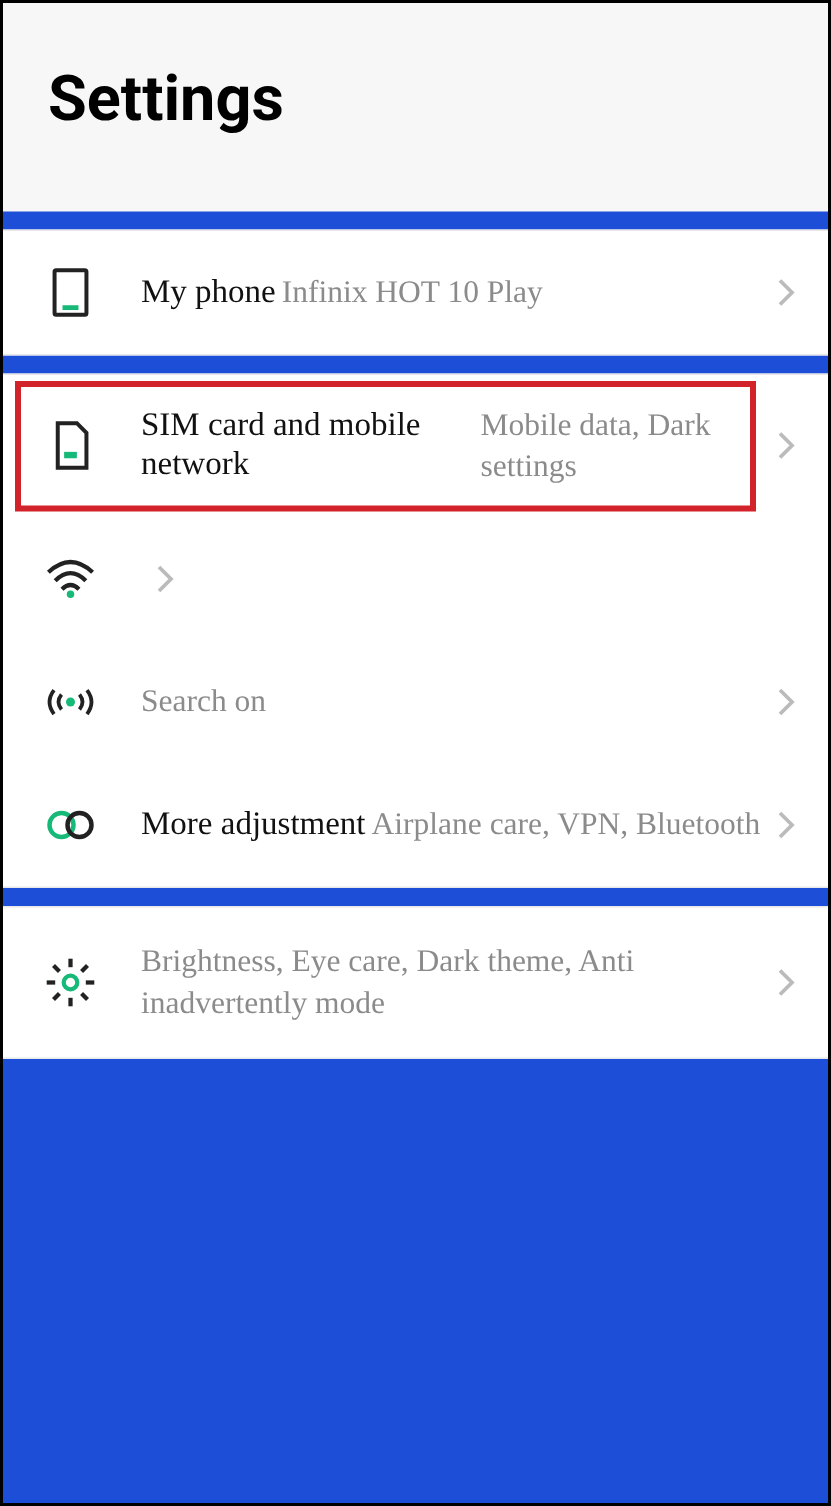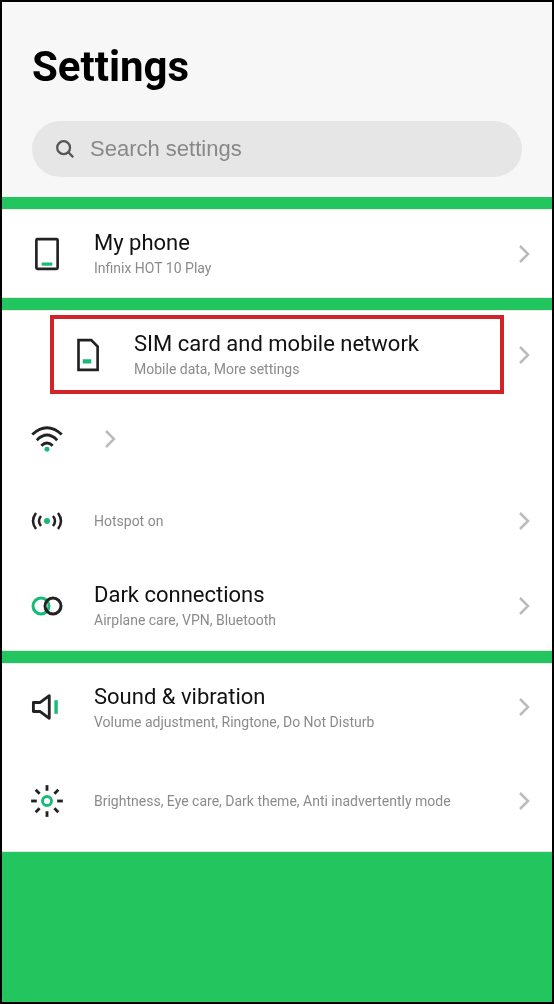--- a/index.html
+++ b/index.html
@@ -9,21 +9,21 @@
     }
     body {
       font-family: -apple-system, BlinkMacSystemFont, "Segoe UI", Roboto, sans-serif;
       background: #fff;
       width: 554px;
       height: 1004px;
       border: 2px solid #000;
       overflow: hidden;
     }
     .container {
-      background: #22c55e;
+      background: #1d4ed8;
       height: 100%;
       display: flex;
       flex-direction: column;
     }
     .header-area {
       padding: 40px 30px 20px 30px;
       background: #f7f7f7;
     }
     .page-title {
       font-size: 42px;
@@ -79,30 +79,31 @@
       height: 34px;
       display: flex;
       align-items: center;
       justify-content: center;
       flex-shrink: 0;
       margin-right: 30px;
     }
     .text-box {
       flex: 1;
       display: flex;
-      flex-direction: column;
+      flex-direction: row;
       gap: 4px;
+      font-family: Liberation Serif, serif;
     }
     .item-title {
       font-size: 22px;
       color: #111;
       font-weight: 400;
     }
     .item-subtitle {
-      font-size: 14px;
+      font-size: 21px;
       color: #8b8b8b;
       line-height: 1.3;
     }
     .chevron {
       width: 12px;
       height: 20px;
       flex-shrink: 0;
       margin-left: 10px;
     }
     .highlight-box {
@@ -119,29 +120,20 @@
       width: 100%;
       height: 100%;
     }
   </style>
 </head>
 <body>
 
 <div class="container">
   <div class="header-area">
     <h1 class="page-title">Settings</h1>
-    <div class="search-box">
-      <span class="search-icon">
-        <svg viewBox="0 0 24 24" fill="none" stroke="#555" stroke-width="2.5">
-          <circle cx="10.5" cy="10.5" r="7"></circle>
-          <line x1="16" y1="16" x2="21" y2="21"></line>
-        </svg>
-      </span>
-      <input class="search-input" type="text" placeholder="Search settings" style="">
-    </div>
   </div>
 
   <div class="section">
     <div class="list-item">
       <span class="icon-box">
         <svg viewBox="0 0 24 32">
           <rect x="2" y="2" width="20" height="28" rx="1" fill="none" stroke="#222" stroke-width="2.5"></rect>
           <rect x="7" y="24" width="10" height="3" fill="#17b978"></rect>
         </svg>
       </span>
@@ -151,31 +143,31 @@
       </div>
       <span class="chevron">
         <svg viewBox="0 0 12 20" fill="none" stroke="#bbb" stroke-width="2.5">
             <polyline points="2,2 10,10 2,18"></polyline>
           </svg>
       </span>
     </div>
   </div>
 
   <div class="section">
-    <div class="list-item" style="position:relative;margin-left:40px;">
+    <div class="list-item" style="position:relative;">
       <div class="highlight-box"></div>
       <span class="icon-box">
         <svg viewBox="0 0 24 32">
           <path d="M4 2 L16 2 L22 8 L22 30 L4 30 Z" fill="none" stroke="#222" stroke-width="2.5"></path>
           <rect x="8" y="20" width="8" height="4" fill="#17b978"></rect>
         </svg>
       </span>
       <div class="text-box">
         <div class="item-title">SIM card and mobile network</div>
-        <div class="item-subtitle">Mobile data, More settings</div>
+        <div class="item-subtitle">Mobile data, Dark settings</div>
       </div>
       <span class="chevron">
         <svg viewBox="0 0 12 20" fill="none" stroke="#bbb" stroke-width="2.5">
             <polyline points="2,2 10,10 2,18"></polyline>
           </svg>
       </span>
     </div>
 
     <div class="list-item">
       <span class="icon-box">
@@ -197,66 +189,49 @@
       <span class="icon-box">
         <svg viewBox="0 0 34 24">
           <path d="M6 4 Q0 12 6 20" fill="none" stroke="#222" stroke-width="2.5"></path>
           <path d="M11 7 Q7 12 11 17" fill="none" stroke="#222" stroke-width="2.5"></path>
           <path d="M28 4 Q34 12 28 20" fill="none" stroke="#222" stroke-width="2.5"></path>
           <path d="M23 7 Q27 12 23 17" fill="none" stroke="#222" stroke-width="2.5"></path>
           <circle cx="17" cy="12" r="3" fill="#17b978"></circle>
         </svg>
       </span>
       <div class="text-box">
-        <div class="item-subtitle">Hotspot on</div>
+        <div class="item-subtitle">Search on</div>
       </div>
       <span class="chevron">
         <svg viewBox="0 0 12 20" fill="none" stroke="#bbb" stroke-width="2.5">
             <polyline points="2,2 10,10 2,18"></polyline>
           </svg>
       </span>
     </div>
 
     <div class="list-item">
       <span class="icon-box">
         <svg viewBox="0 0 34 24">
           <circle cx="11" cy="12" r="8" fill="none" stroke="#17b978" stroke-width="3"></circle>
           <circle cx="23" cy="12" r="8" fill="none" stroke="#222" stroke-width="3"></circle>
         </svg>
       </span>
       <div class="text-box">
-        <div class="item-title">Dark connections</div>
+        <div class="item-title">More adjustment</div>
         <div class="item-subtitle">Airplane care, VPN, Bluetooth</div>
       </div>
       <span class="chevron">
         <svg viewBox="0 0 12 20" fill="none" stroke="#bbb" stroke-width="2.5">
             <polyline points="2,2 10,10 2,18"></polyline>
           </svg>
       </span>
     </div>
   </div>
 
   <div class="section">
-    <div class="list-item">
-      <span class="icon-box">
-        <svg viewBox="0 0 30 26">
-          <path d="M3 9 L9 9 L17 3 L17 23 L9 17 L3 17 Z" fill="none" stroke="#222" stroke-width="2.5" stroke-linejoin="round"></path>
-          <line x1="23" y1="7" x2="23" y2="19" stroke="#17b978" stroke-width="3"></line>
-        </svg>
-      </span>
-      <div class="text-box">
-        <div class="item-title">Sound &amp; vibration</div>
-        <div class="item-subtitle">Volume adjustment, Ringtone, Do Not Disturb</div>
-      </div>
-      <span class="chevron">
-        <svg viewBox="0 0 12 20" fill="none" stroke="#bbb" stroke-width="2.5">
-            <polyline points="2,2 10,10 2,18"></polyline>
-          </svg>
-      </span>
-    </div>
 
     <div class="list-item tall">
       <span class="icon-box">
         <svg viewBox="0 0 30 30">
           <circle cx="15" cy="15" r="4" fill="none" stroke="#17b978" stroke-width="2.5"></circle>
           <g stroke="#222" stroke-width="2.5">
             <line x1="15" y1="1" x2="15" y2="6"></line>
             <line x1="15" y1="24" x2="15" y2="29"></line>
             <line x1="1" y1="15" x2="6" y2="15"></line>
             <line x1="24" y1="15" x2="29" y2="15"></line>

